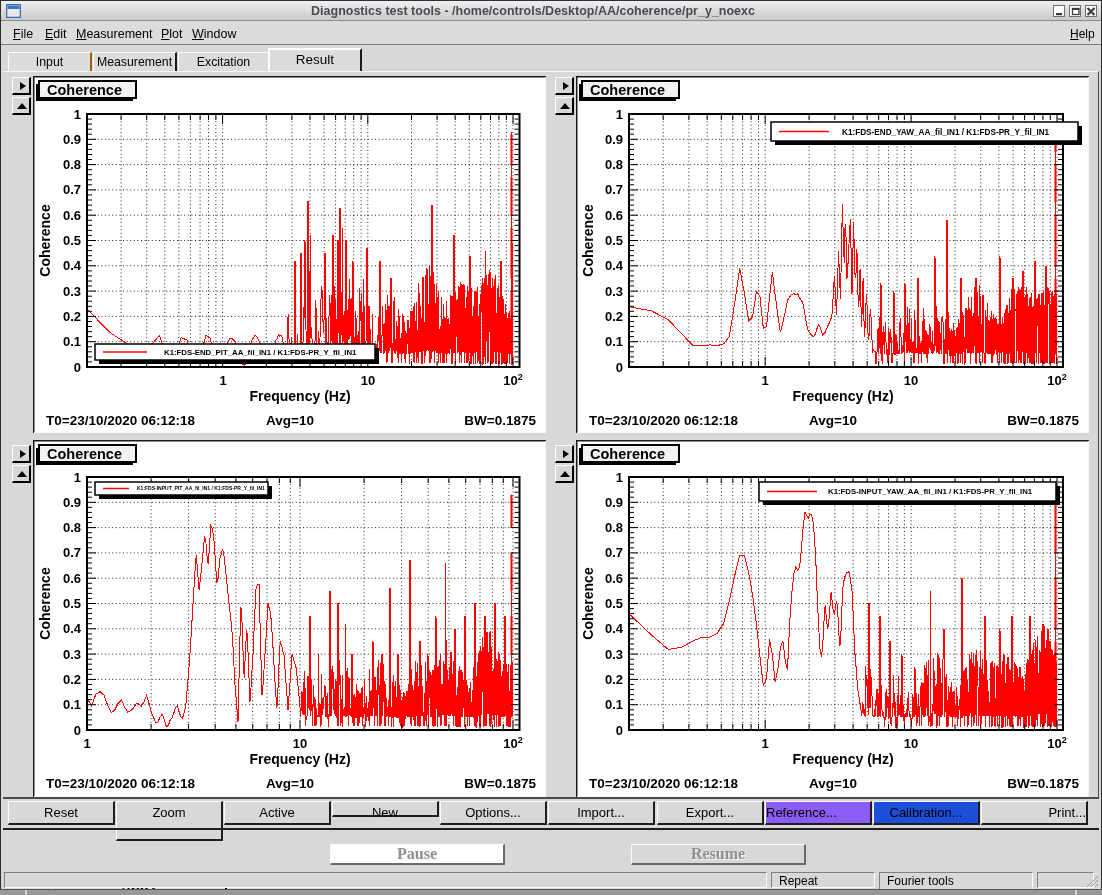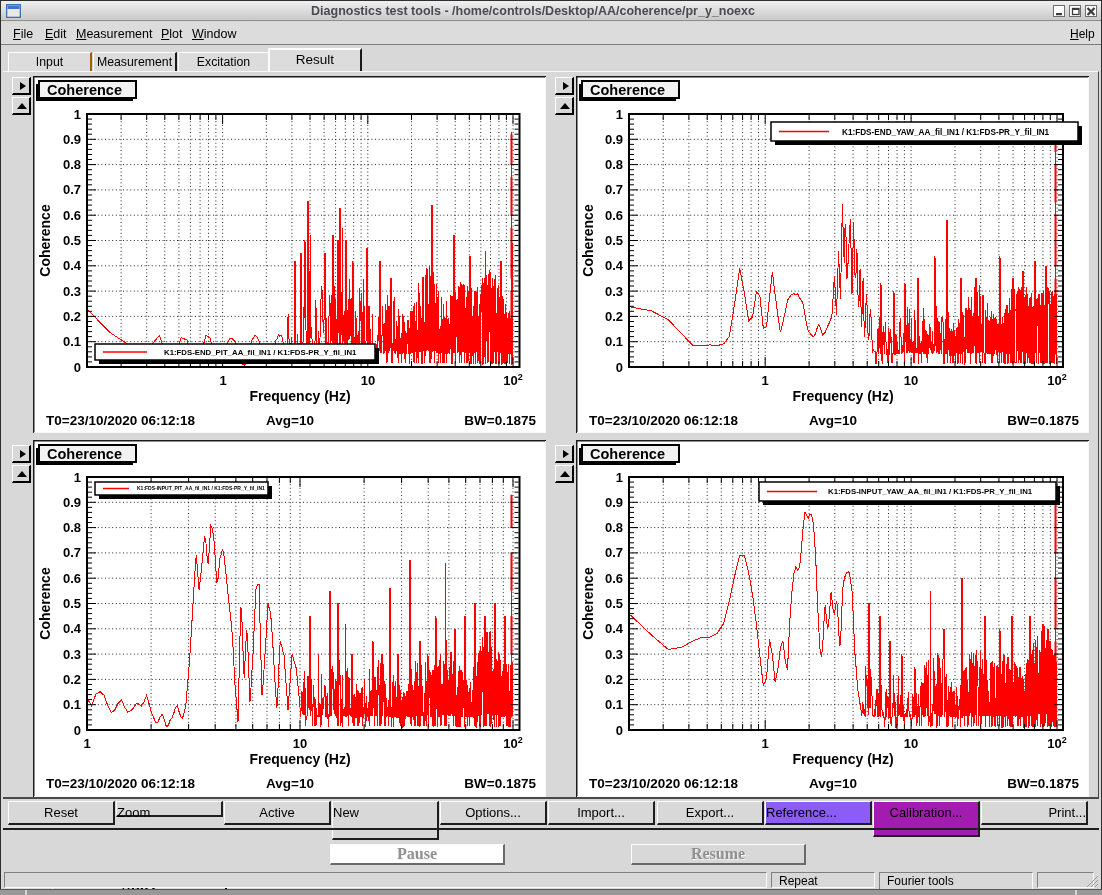--- a/index.html
+++ b/index.html
@@ -226,28 +226,28 @@
 <rect x="187" y="46" width="297" height="19" fill="#000"></rect>
 <rect x="183" y="42" width="297" height="19" fill="#fff" stroke="#000" stroke-width="1.5"></rect>
 <line x1="191" y1="51.5" x2="241" y2="51.5" stroke="#f00" stroke-width="1.5"></line>
 <text x="252" y="54.3" font-size="7.8" font-weight="bold" font-family="Liberation Sans, sans-serif">K1:FDS-INPUT_YAW_AA_fil_IN1 / K1:FDS-PR_Y_fil_IN1</text>
 <rect x="3" y="8" width="97" height="17" fill="#000"></rect>
 <rect x="6" y="5" width="97" height="17" fill="#f2f2f2" stroke="#000" stroke-width="2"></rect>
 <text x="14" y="19" font-size="14.5" font-weight="bold" font-family="Liberation Sans, sans-serif">Coherence</text>
 </svg>
 
 <div style="position:absolute;left:8px;top:801px;width:107px;height:24px;background:#d8d8d8;border-top:1px solid #fcfcfc;border-left:1px solid #fcfcfc;border-right:2px solid #1e1e1e;border-bottom:2px solid #1e1e1e;text-align:center;line-height:21px;font-size:13px">Reset</div>
-<div style="position:absolute;left:116px;top:801px;width:107px;height:16px;background:#d8d8d8;border-top:1px solid #fcfcfc;border-left:1px solid #fcfcfc;border-right:2px solid #1e1e1e;border-bottom:2px solid #1e1e1e;text-align:left;line-height:21px;font-size:13px">Zoom</div>
+<div style="position:absolute;left:116px;top:801px;width:107px;height:40px;background:#d8d8d8;border-top:1px solid #fcfcfc;border-left:1px solid #fcfcfc;border-right:2px solid #1e1e1e;border-bottom:2px solid #1e1e1e;text-align:center;line-height:21px;font-size:13px">Zoom</div>
 <div style="position:absolute;left:224px;top:801px;width:107px;height:24px;background:#d8d8d8;border-top:1px solid #fcfcfc;border-left:1px solid #fcfcfc;border-right:2px solid #1e1e1e;border-bottom:2px solid #1e1e1e;text-align:center;line-height:21px;font-size:13px">Active</div>
-<div style="position:absolute;left:332px;top:801px;width:107px;height:39px;background:#d8d8d8;border-top:1px solid #fcfcfc;border-left:1px solid #fcfcfc;border-right:2px solid #1e1e1e;border-bottom:2px solid #1e1e1e;text-align:left;line-height:21px;font-size:13px">New</div>
+<div style="position:absolute;left:332px;top:801px;width:107px;height:16px;background:#d8d8d8;border-top:1px solid #fcfcfc;border-left:1px solid #fcfcfc;border-right:2px solid #1e1e1e;border-bottom:2px solid #1e1e1e;text-align:center;line-height:21px;font-size:13px">New</div>
 <div style="position:absolute;left:440px;top:801px;width:107px;height:24px;background:#d8d8d8;border-top:1px solid #fcfcfc;border-left:1px solid #fcfcfc;border-right:2px solid #1e1e1e;border-bottom:2px solid #1e1e1e;text-align:center;line-height:21px;font-size:13px">Options...</div>
 <div style="position:absolute;left:548px;top:801px;width:107px;height:24px;background:#d8d8d8;border-top:1px solid #fcfcfc;border-left:1px solid #fcfcfc;border-right:2px solid #1e1e1e;border-bottom:2px solid #1e1e1e;text-align:center;line-height:21px;font-size:13px">Import...</div>
 <div style="position:absolute;left:657px;top:801px;width:107px;height:24px;background:#d8d8d8;border-top:1px solid #fcfcfc;border-left:1px solid #fcfcfc;border-right:2px solid #1e1e1e;border-bottom:2px solid #1e1e1e;text-align:center;line-height:21px;font-size:13px">Export...</div>
 <div style="position:absolute;left:765px;top:801px;width:107px;height:24px;background:#8b5cf6;border-top:1px solid #fcfcfc;border-left:1px solid #fcfcfc;border-right:2px solid #1e1e1e;border-bottom:2px solid #1e1e1e;text-align:left;line-height:21px;font-size:13px">Reference...</div>
-<div style="position:absolute;left:873px;top:801px;width:107px;height:36px;background:#a21caf;border-top:1px solid #fcfcfc;border-left:1px solid #fcfcfc;border-right:2px solid #1e1e1e;border-bottom:2px solid #1e1e1e;text-align:center;line-height:21px;font-size:13px">Calibration...</div>
+<div style="position:absolute;left:873px;top:801px;width:107px;height:24px;background:#1d4ed8;border-top:1px solid #fcfcfc;border-left:1px solid #fcfcfc;border-right:2px solid #1e1e1e;border-bottom:2px solid #1e1e1e;text-align:center;line-height:21px;font-size:13px">Calibration...</div>
 <div style="position:absolute;left:981px;top:801px;width:107px;height:24px;background:#d8d8d8;border-top:1px solid #fcfcfc;border-left:1px solid #fcfcfc;border-right:2px solid #1e1e1e;border-bottom:2px solid #1e1e1e;text-align:right;line-height:21px;font-size:13px">Print...</div>
 <div style="position:absolute;left:3px;top:828px;width:1096px;height:2px;background:#1e1e1e"></div>
 <div style="position:absolute;left:52px;top:844px;width:175px;height:21px;background:#d8d8d8;border-top:1px solid #fcfcfc;border-left:1px solid #fcfcfc;border-right:2px solid #000;border-bottom:2px solid #000;text-align:center;line-height:18px;font-family:'Liberation Serif',serif;font-weight:bold;font-size:16px;color:#000;margin-top:31px;">Start</div>
 <div style="position:absolute;left:330px;top:844px;width:175px;height:21px;background:#ffffff;border-top:1px solid #fcfcfc;border-left:1px solid #fcfcfc;border-right:2px solid #6a6a6a;border-bottom:2px solid #6a6a6a;text-align:center;line-height:18px;font-family:'Liberation Serif',serif;font-weight:bold;font-size:16px;color:#909090;text-shadow:1px 1px 0 #f4f4f4;">Pause</div>
 <div style="position:absolute;left:603px;top:844px;width:175px;height:21px;background:#d8d8d8;border-top:1px solid #fcfcfc;border-left:1px solid #fcfcfc;border-right:2px solid #6a6a6a;border-bottom:2px solid #6a6a6a;text-align:center;line-height:18px;font-family:'Liberation Serif',serif;font-weight:bold;font-size:16px;color:#909090;text-shadow:1px 1px 0 #f4f4f4;margin-left:28px;">Resume</div>
 <div style="position:absolute;left:877px;top:844px;width:175px;height:21px;background:#d8d8d8;border-top:1px solid #fcfcfc;border-left:1px solid #fcfcfc;border-right:2px solid #6a6a6a;border-bottom:2px solid #6a6a6a;text-align:center;line-height:18px;font-family:'Liberation Serif',serif;font-weight:bold;font-size:16px;color:#909090;text-shadow:1px 1px 0 #f4f4f4;margin-top:48px;">Abort</div>
 <div style="position:absolute;left:4px;top:872px;width:763px;height:16px;background:#d8d8d8;border-top:1px solid #808080;border-left:1px solid #808080;border-right:1px solid #fafafa;border-bottom:1px solid #fafafa;font-size:12px;line-height:16px;padding-left:7px"></div>
 <div style="position:absolute;left:771px;top:872px;width:104px;height:16px;background:#d8d8d8;border-top:1px solid #808080;border-left:1px solid #808080;border-right:1px solid #fafafa;border-bottom:1px solid #fafafa;font-size:12px;line-height:16px;padding-left:7px">Repeat</div>
 <div style="position:absolute;left:879px;top:872px;width:154px;height:32px;background:#d8d8d8;border-top:1px solid #808080;border-left:1px solid #808080;border-right:1px solid #fafafa;border-bottom:1px solid #fafafa;font-size:12px;line-height:16px;padding-left:7px">Fourier tools</div>
 <div style="position:absolute;left:1037px;top:872px;width:57px;height:16px;background:#d8d8d8;border-top:1px solid #808080;border-left:1px solid #808080;border-right:1px solid #fafafa;border-bottom:1px solid #fafafa;font-size:12px;line-height:16px;padding-left:7px"></div>

